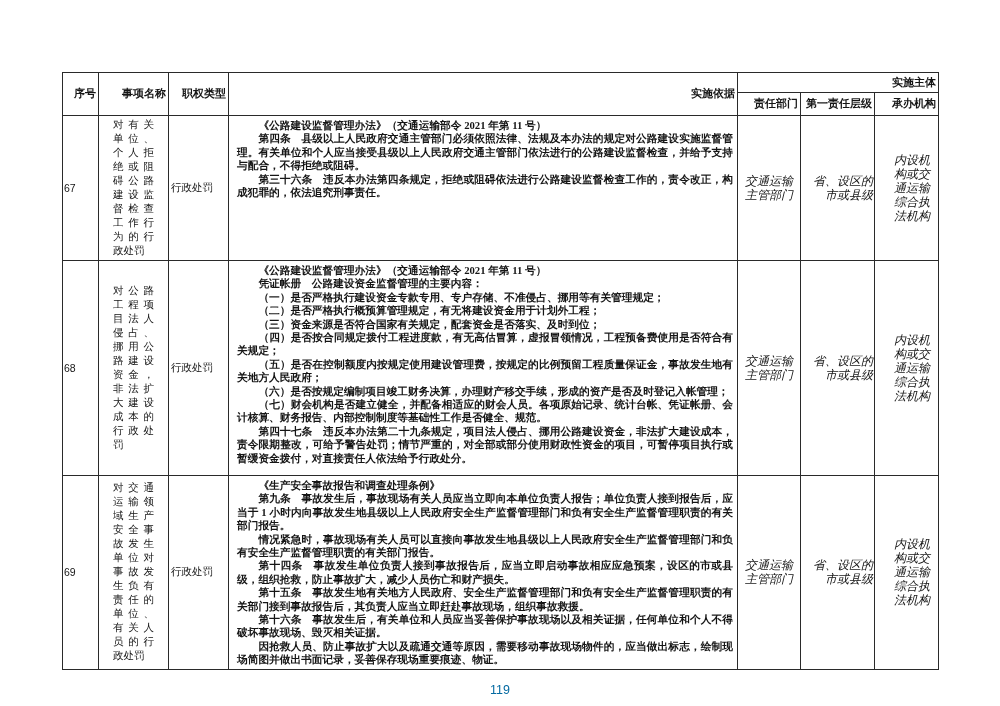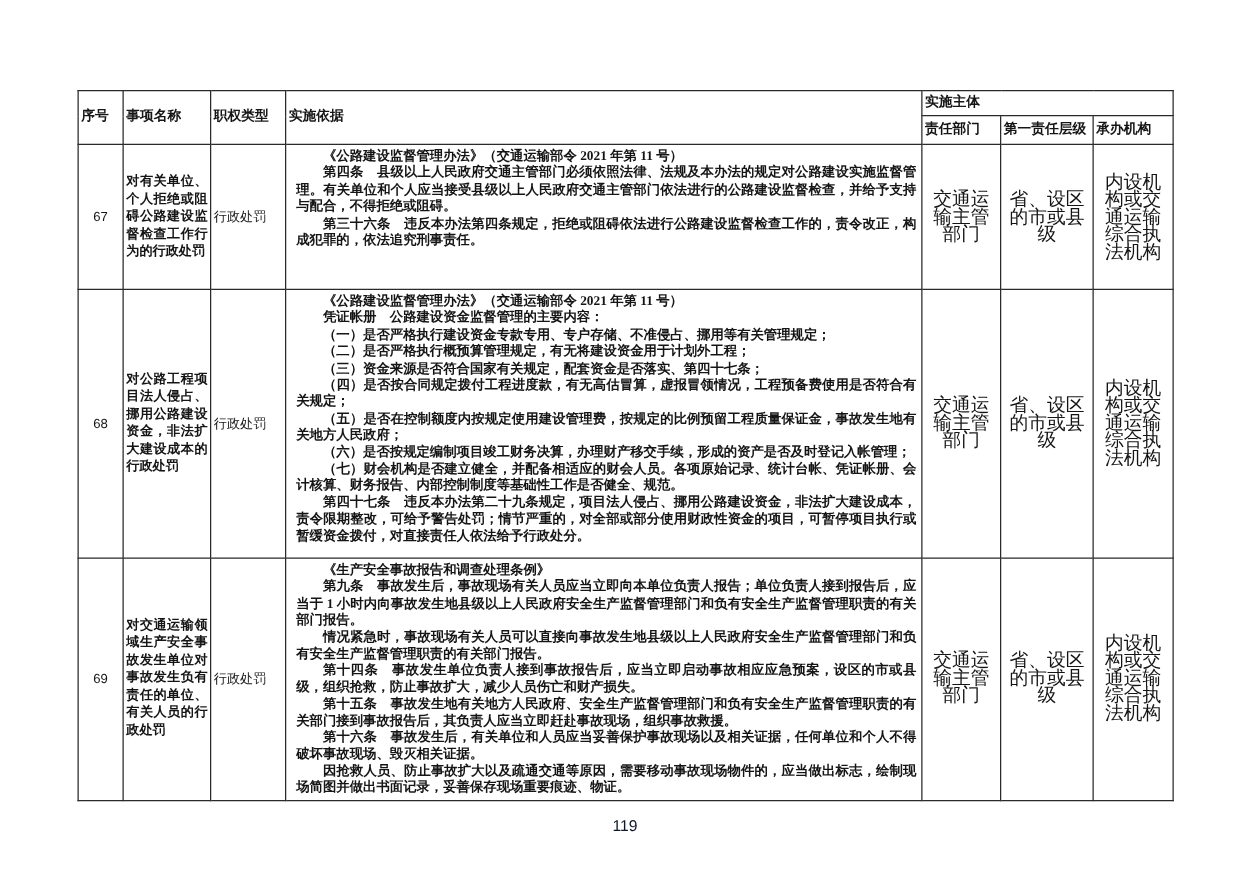--- a/index.html
+++ b/index.html
@@ -25,46 +25,44 @@
     width: 876px;
   }
   .doc-table th, .doc-table td {
     border: 1px solid #2a2a2a;
     box-sizing: border-box;
     overflow: hidden;
   }
   .doc-table thead th {
     font-weight: bold;
     font-size: 11px;
-    text-align: left;
+    text-align: right;
     vertical-align: middle;
     padding: 1px 2px;
     line-height: 1.25;
   }
   .doc-table thead tr.h-top { height: 20px; }
   .doc-table thead tr.h-bottom { height: 23px; }
 
   tbody tr:nth-child(1) { height: 116px; }
   tbody tr:nth-child(2) { height: 215px; }
   tbody tr:nth-child(3) { height: 187px; }
 
   td.c-seq {
-    text-align: center;
     vertical-align: middle;
     font-size: 10.5px;
     font-family: "Liberation Sans", sans-serif;
   }
   td.c-name {
     vertical-align: middle;
     text-align: justify;
     text-justify: inter-ideograph;
     font-size: 10.5px;
     line-height: 14px;
-    padding: 2px 2px;
-    font-weight: bold;
+    padding: 2px 14px;
   }
   td.c-type {
     vertical-align: middle;
     font-size: 10.5px;
     padding: 2px 2px;
   }
   td.c-basis {
     vertical-align: top;
     text-align: justify;
     text-justify: inter-ideograph;
@@ -74,34 +72,35 @@
   td.c-basis p {
     margin: 0;
     text-indent: 2em;
     line-height: 13.4px;
     font-weight: bold;
   }
   td.c-basis p.bold { font-weight: bold; }
 
   td.c-dept, td.c-level, td.c-agency {
     vertical-align: middle;
-    text-align: center;
-    font-size: 15px;
+    text-align: right;
+    font-size: 12px;
     line-height: 14px;
+    font-style: italic;
   }
   td.c-dept   { padding: 2px 7px; }
   td.c-level  { padding: 2px 1px; }
   td.c-agency { padding: 2px 8px; }
 
   .page-number {
     width: 876px;
     text-align: center;
     margin-top: 13px;
     font-size: 12.5px;
-    color: #0f172a;
+    color: #0369a1;
     font-family: "Liberation Sans", "DejaVu Sans", sans-serif;
   }
 </style>
 </head>
 <body>
 
 <div class="page">
   <table class="doc-table">
     <colgroup>
       <col style="width:36px">
@@ -142,21 +141,21 @@
   </tr>
         <tr>
     <td class="c-seq">68</td>
     <td class="c-name">对公路工程项目法人侵占、挪用公路建设资金，非法扩大建设成本的行政处罚</td>
     <td class="c-type">行政处罚</td>
     <td class="c-basis">
             <p class="bold">《公路建设监督管理办法》（交通运输部令 2021 年第 11 号）</p>
             <p>凭证帐册　公路建设资金监督管理的主要内容：</p>
             <p>（一）是否严格执行建设资金专款专用、专户存储、不准侵占、挪用等有关管理规定；</p>
             <p>（二）是否严格执行概预算管理规定，有无将建设资金用于计划外工程；</p>
-            <p>（三）资金来源是否符合国家有关规定，配套资金是否落实、第四十七条；</p>
+            <p>（三）资金来源是否符合国家有关规定，配套资金是否落实、及时到位；</p>
             <p>（四）是否按合同规定拨付工程进度款，有无高估冒算，虚报冒领情况，工程预备费使用是否符合有关规定；</p>
             <p>（五）是否在控制额度内按规定使用建设管理费，按规定的比例预留工程质量保证金，事故发生地有关地方人民政府；</p>
             <p>（六）是否按规定编制项目竣工财务决算，办理财产移交手续，形成的资产是否及时登记入帐管理；</p>
             <p>（七）财会机构是否建立健全，并配备相适应的财会人员。各项原始记录、统计台帐、凭证帐册、会计核算、财务报告、内部控制制度等基础性工作是否健全、规范。</p>
             <p>第四十七条　违反本办法第二十九条规定，项目法人侵占、挪用公路建设资金，非法扩大建设成本，责令限期整改，可给予警告处罚；情节严重的，对全部或部分使用财政性资金的项目，可暂停项目执行或暂缓资金拨付，对直接责任人依法给予行政处分。</p>
           </td>
     <td class="c-dept">交通运输主管部门</td>
     <td class="c-level">省、设区的市或县级</td>
     <td class="c-agency">内设机构或交通运输综合执法机构</td>
   </tr>

